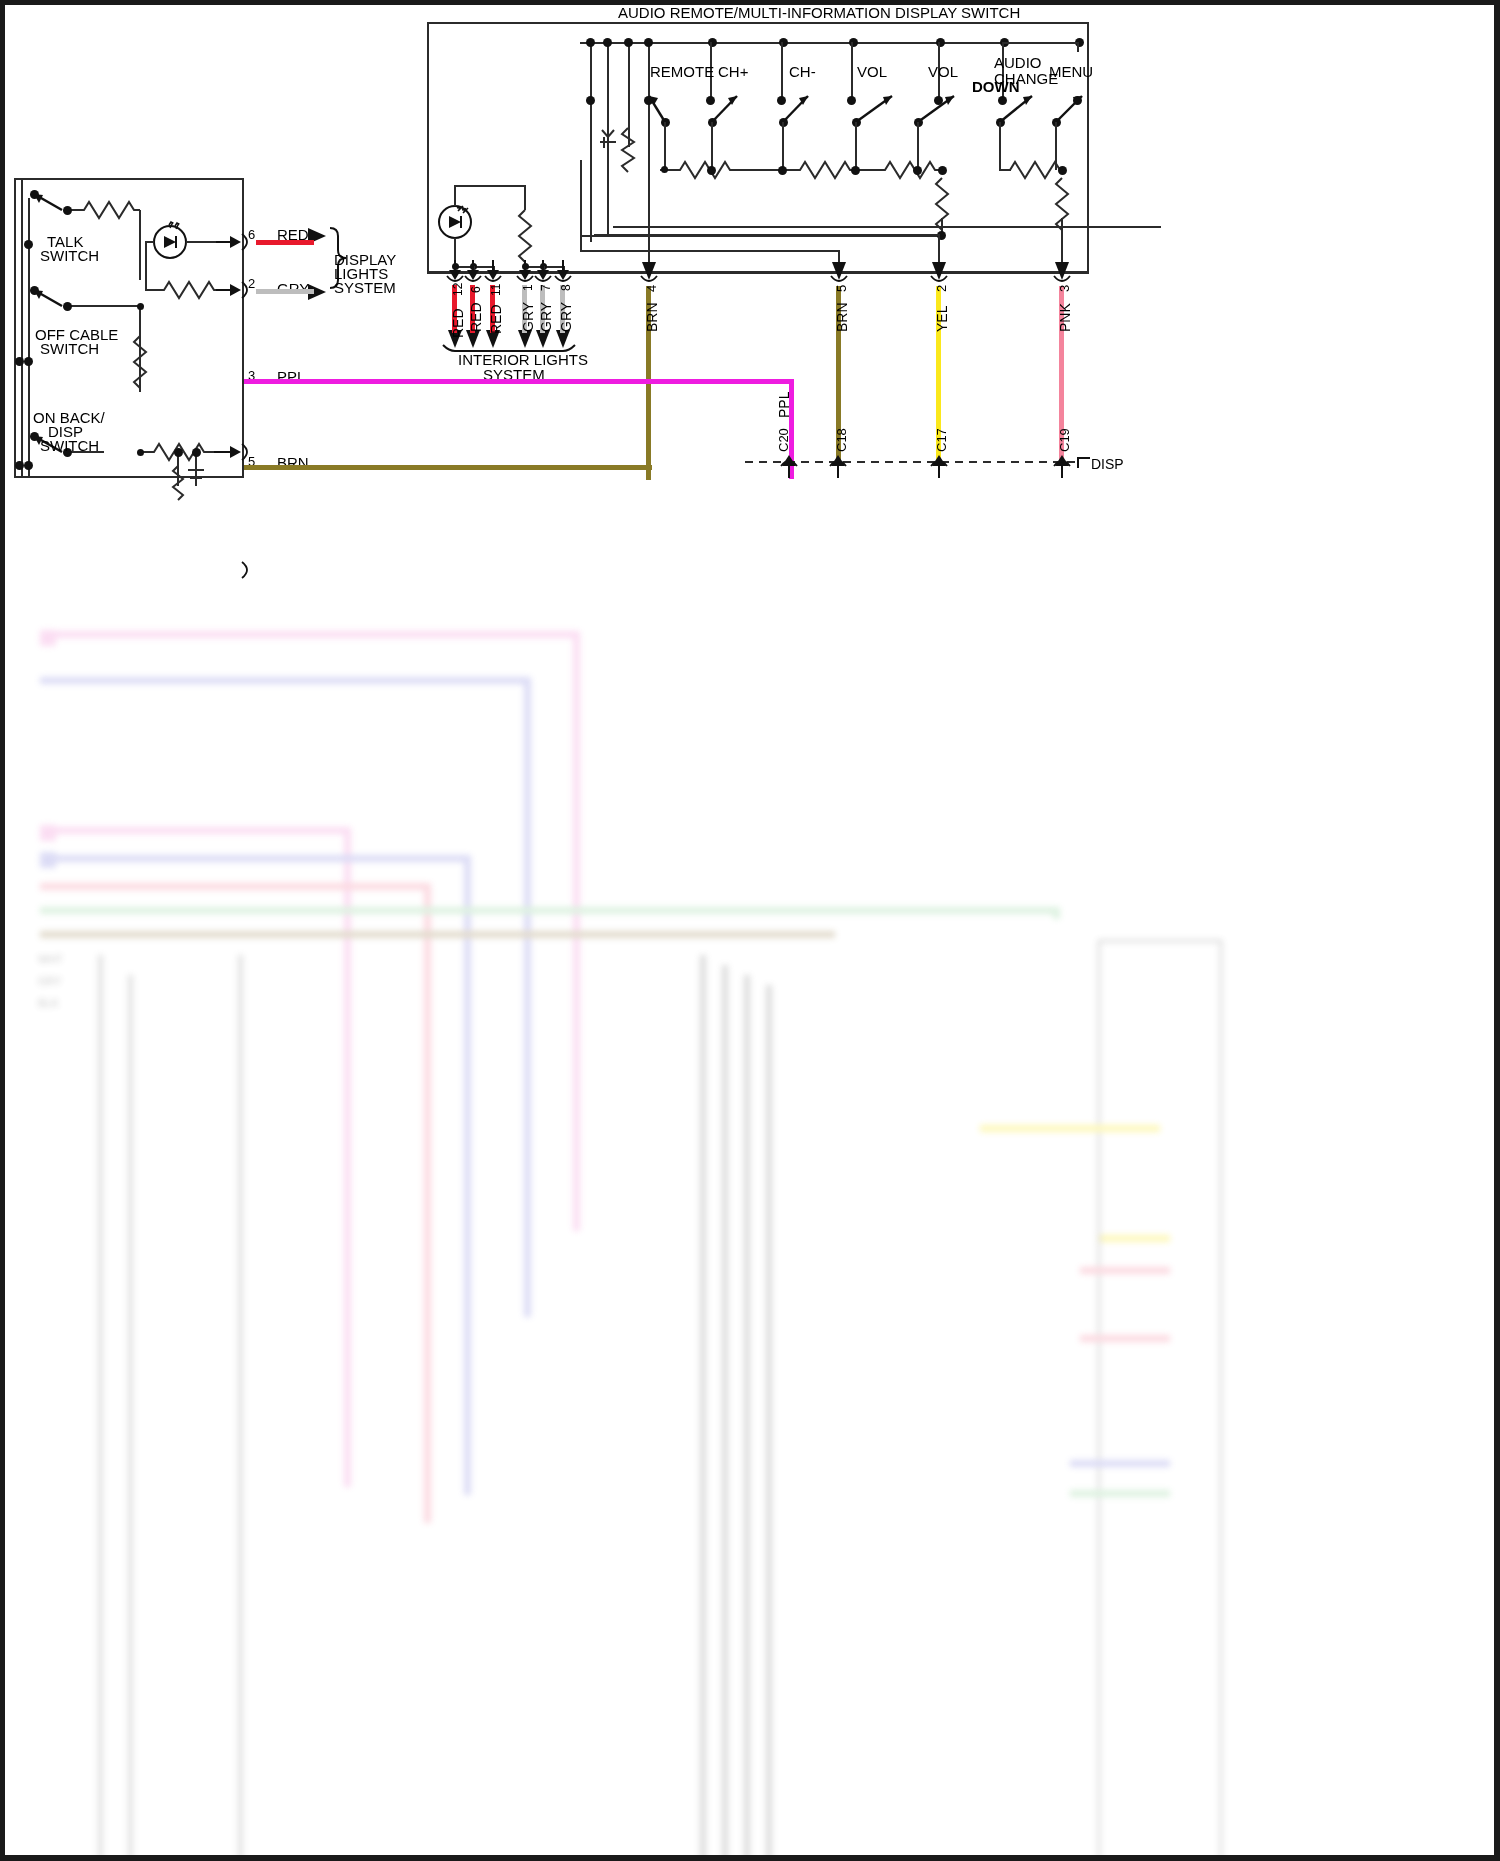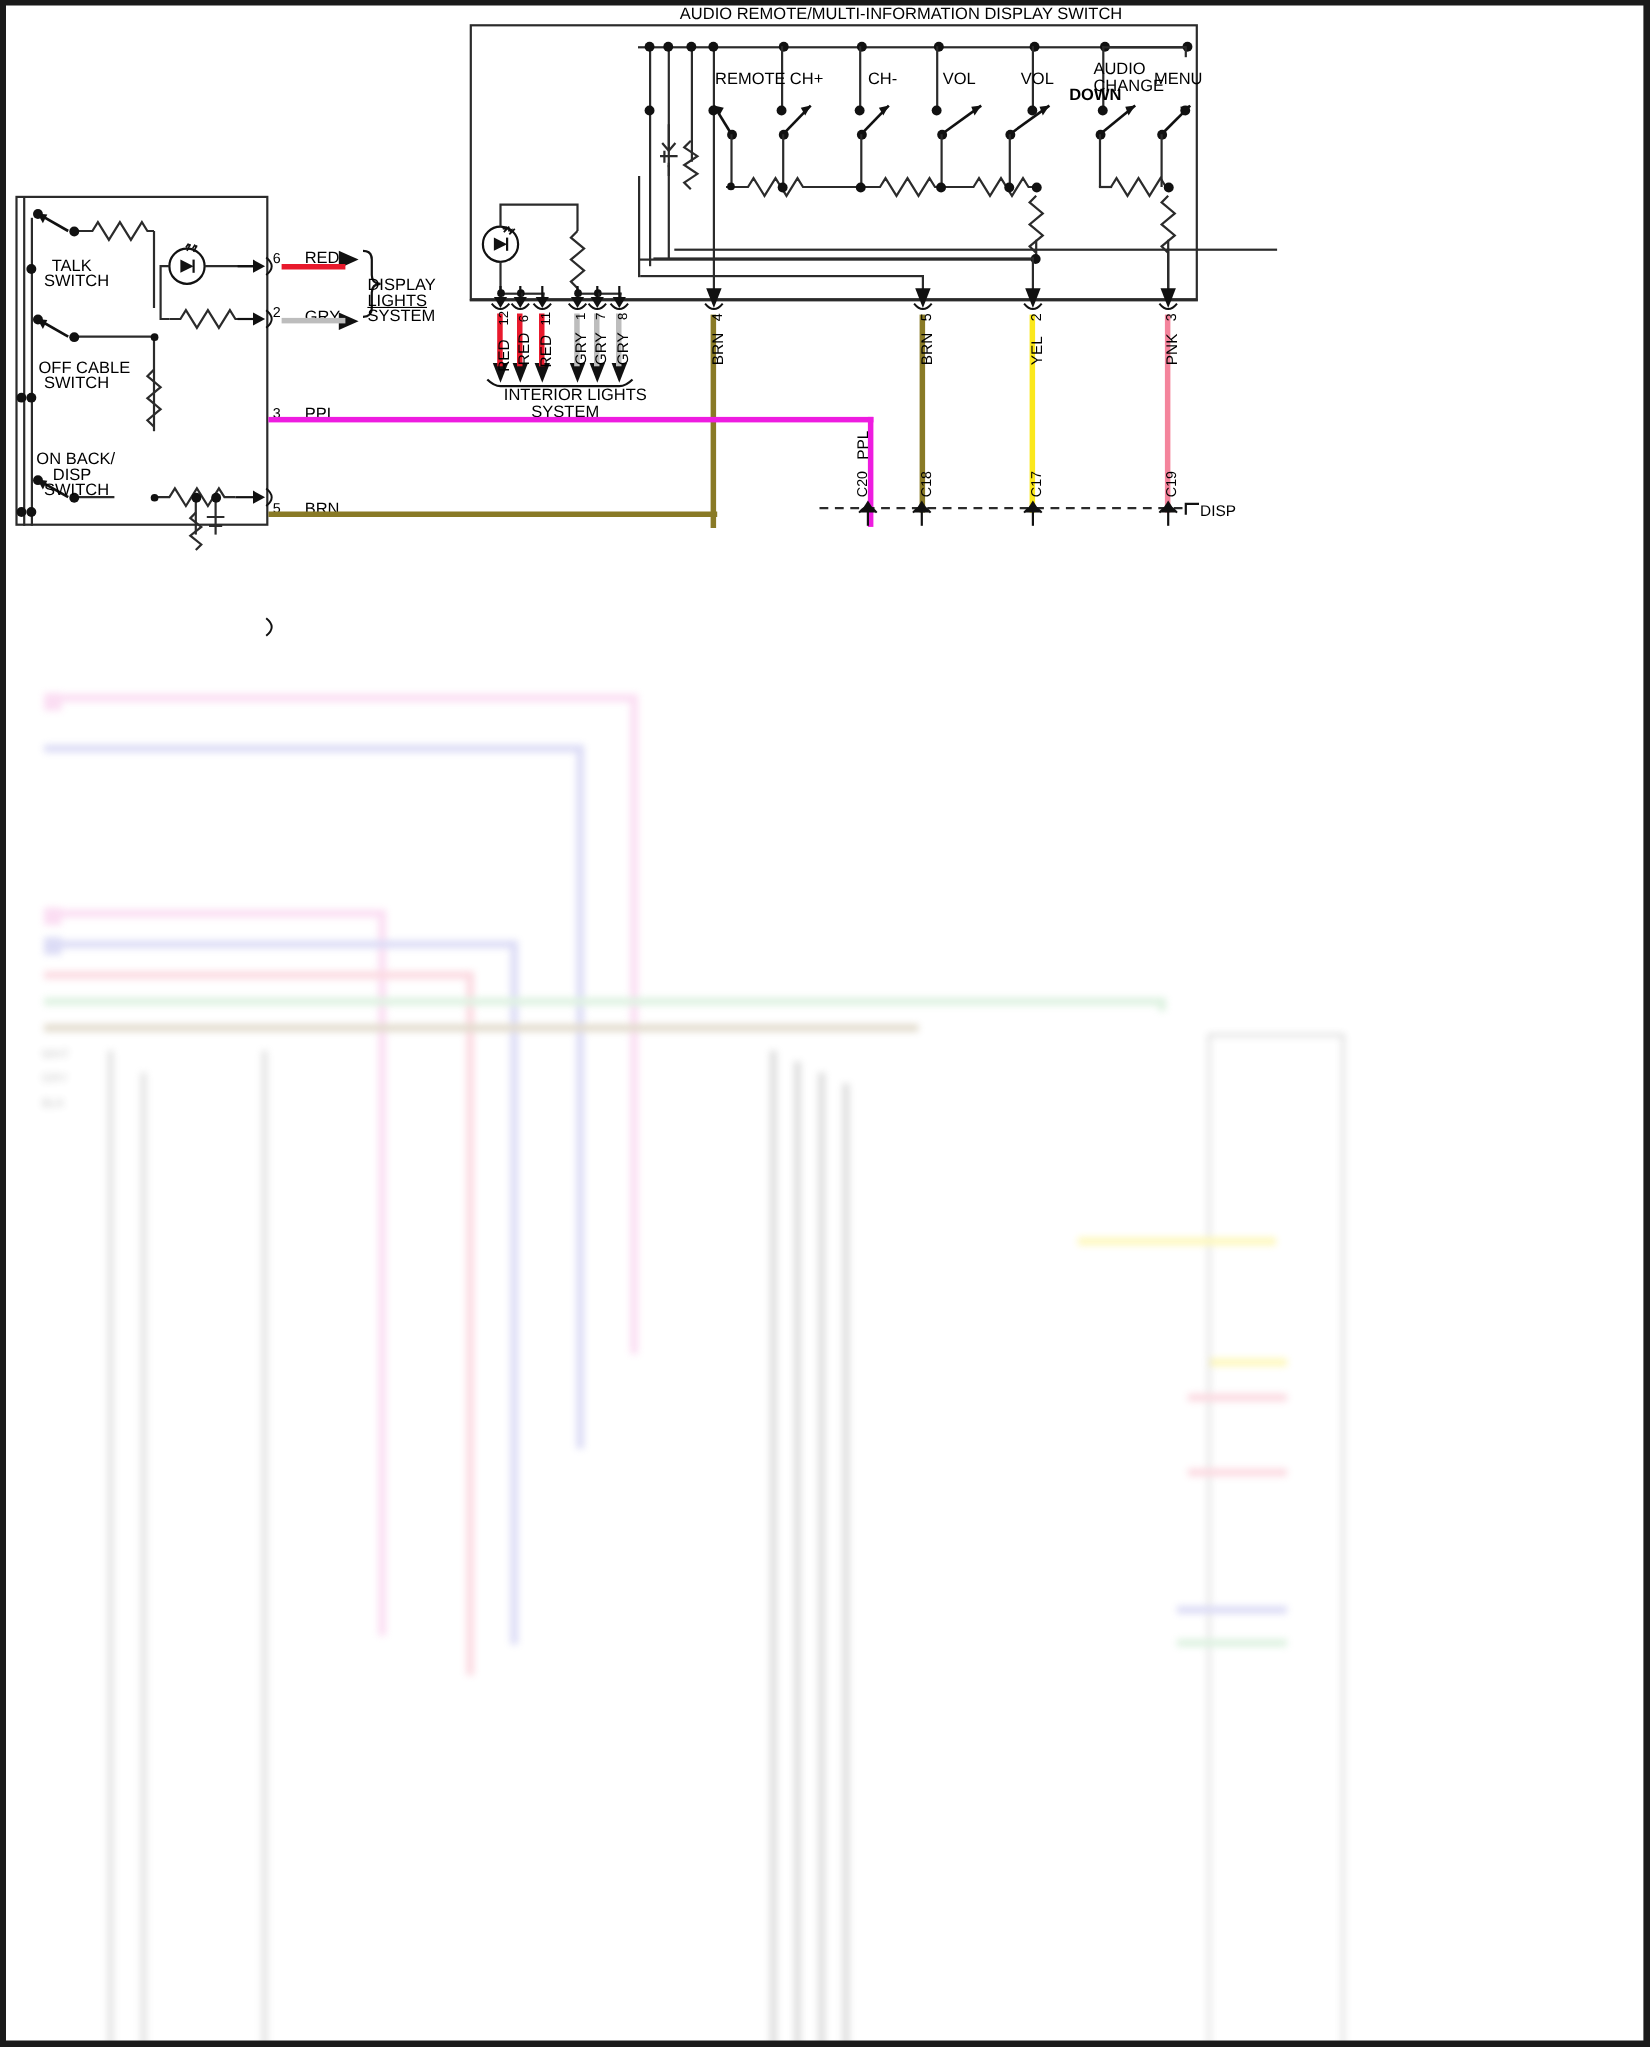--- a/index.html
+++ b/index.html
@@ -459,21 +459,21 @@
     <div class="lbl" style="left:277px;top:281px;">GRY</div>
     <div class="w w-gry" style="left:256px;top:289px;width:58px;height:5px;"></div>
 
     <div class="lbl-sm" style="left:248px;top:369px;font-size:13px;">3</div>
     <div class="lbl" style="left:277px;top:369px;">PPL</div>
 
     <div class="lbl-sm" style="left:248px;top:455px;font-size:13px;">5</div>
     <div class="lbl" style="left:277px;top:455px;">BRN</div>
 
     <div class="lbl" style="left:334px;top:252px;">DISPLAY</div>
-    <div class="lbl" style="left:334px;top:266px;text-decoration:underline;">LIGHTS</div>
+    <div class="lbl" style="left:334px;top:266px;">LIGHTS</div>
     <div class="lbl" style="left:334px;top:280px;">SYSTEM</div>
 
     <div class="w w-ppl" style="left:244px;top:379px;width:550px;height:5px;"></div>
     <div class="w w-ppl" style="left:789px;top:379px;width:5px;height:100px;"></div>
     <div class="vlbl lbl-sm" style="left:777px;top:418px;font-size:14px;">PPL</div>
     <div class="vlbl lbl-sm" style="left:777px;top:452px;font-size:13px;">C20</div>
 
     <div class="w w-brn" style="left:244px;top:465px;width:408px;height:5px;"></div>
 
     <svg width="1500" height="580" style="pointer-events:none;">

